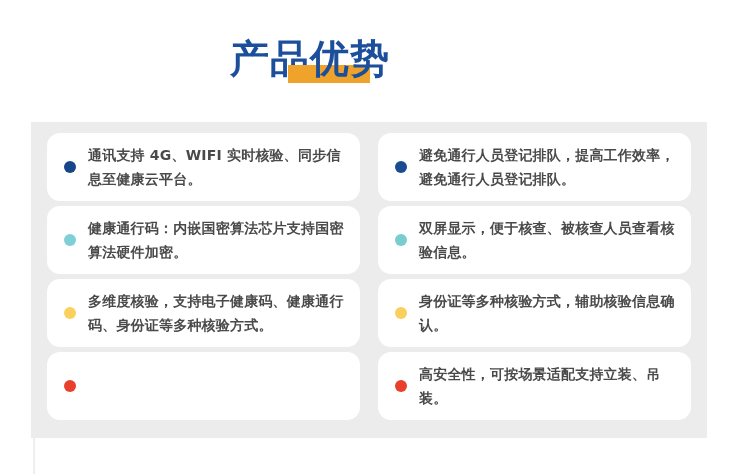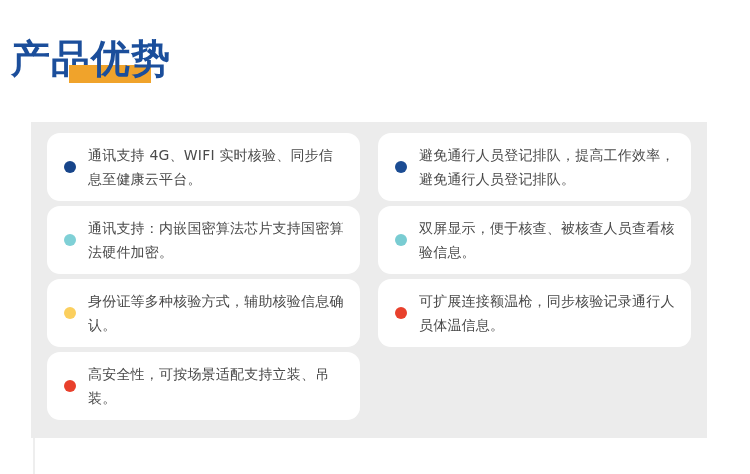--- a/index.html
+++ b/index.html
@@ -17,23 +17,24 @@
   .page {
     position: relative;
     width: 750px;
     height: 474px;
     background: #ffffff;
   }
 
   
   .title-wrap {
     position: absolute;
-    left: 11px;
+    left: 4px;
     top: 34px;
     width: 612px;
+    text-align: center;
     height: 56px;
   }
   .title {
     position: relative;
     display: inline-block;
     font-size: 39px;
     line-height: 50px;
     font-weight: bold;
     letter-spacing: 1px;
     color: #1b4e9b;
@@ -76,20 +77,21 @@
   
   .grid {
     position: absolute;
     left: 47px;
     top: 133px;
     width: 644px;
     display: flex;
     flex-wrap: wrap;
     column-gap: 18px;
     row-gap: 5px;
+    font-weight: bold;
   }
 
   .card {
     box-sizing: border-box;
     width: 313px;
     height: 68px;
     background: #ffffff;
     border-radius: 13px;
     display: flex;
     align-items: center;
@@ -131,33 +133,36 @@
   <div class="card">
         <span class="bullet" style="background: rgb(23, 69, 138);"></span>
         <span class="card-text">通讯支持 4G、WIFI 实时核验、同步信息至健康云平台。</span>
       </div>
       <div class="card">
         <span class="bullet" style="background: rgb(27, 76, 147);"></span>
         <span class="card-text">避免通行人员登记排队，提高工作效率，避免通行人员登记排队。</span>
       </div>
       <div class="card">
         <span class="bullet" style="background: rgb(127, 208, 214);"></span>
-        <span class="card-text">通讯支持：内嵌国密算法芯片支持国密算法硬件加密。</span>
+        <span class="card-text">健康通行码：内嵌国密算法芯片支持国密算法硬件加密。</span>
       </div>
       <div class="card">
         <span class="bullet" style="background: rgb(121, 204, 210);"></span>
         <span class="card-text">双屏显示，便于核查、被核查人员查看核验信息。</span>
+      </div>
+      <div class="card">
+        <span class="bullet" style="background: rgb(251, 208, 92);"></span>
+        <span class="card-text">多维度核验，支持电子健康码、健康通行码、身份证等多种核验方式。</span>
       </div>
       <div class="card">
         <span class="bullet" style="background: rgb(251, 207, 94);"></span>
         <span class="card-text">身份证等多种核验方式，辅助核验信息确认。</span>
       </div>
       <div class="card">
         <span class="bullet" style="background: rgb(232, 64, 44);"></span>
-        <span class="card-text">可扩展连接额温枪，同步核验记录通行人员体温信息。</span>
       </div>
       <div class="card">
         <span class="bullet" style="background: rgb(232, 64, 44);"></span>
         <span class="card-text">高安全性，可按场景适配支持立装、吊装。</span>
       </div>
     </div>
 
   <div class="left-rule"></div>
 
 </div>

